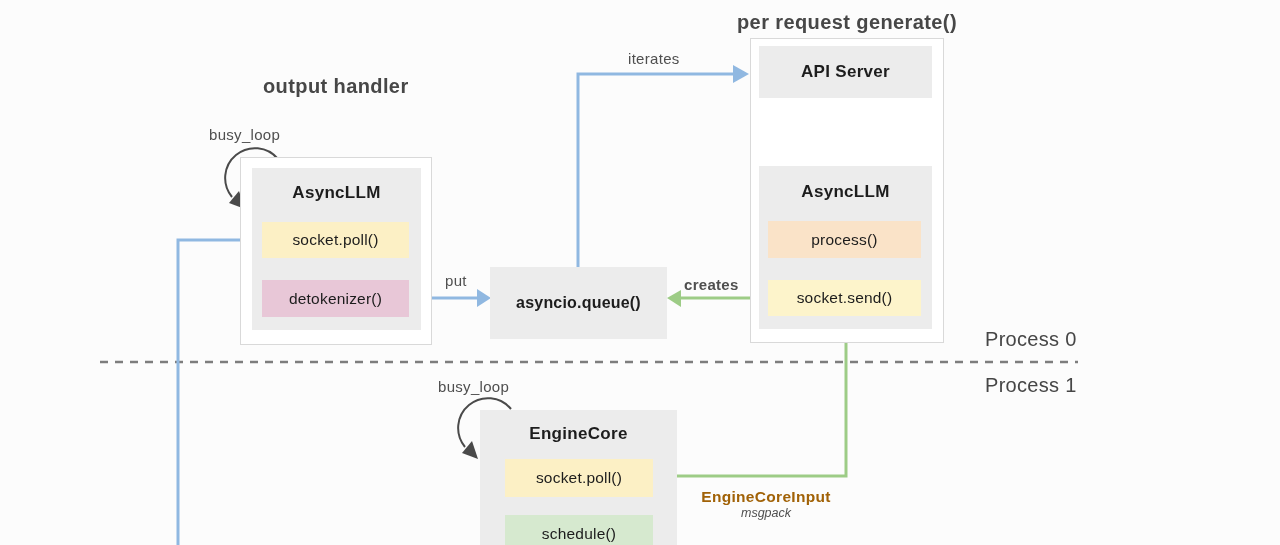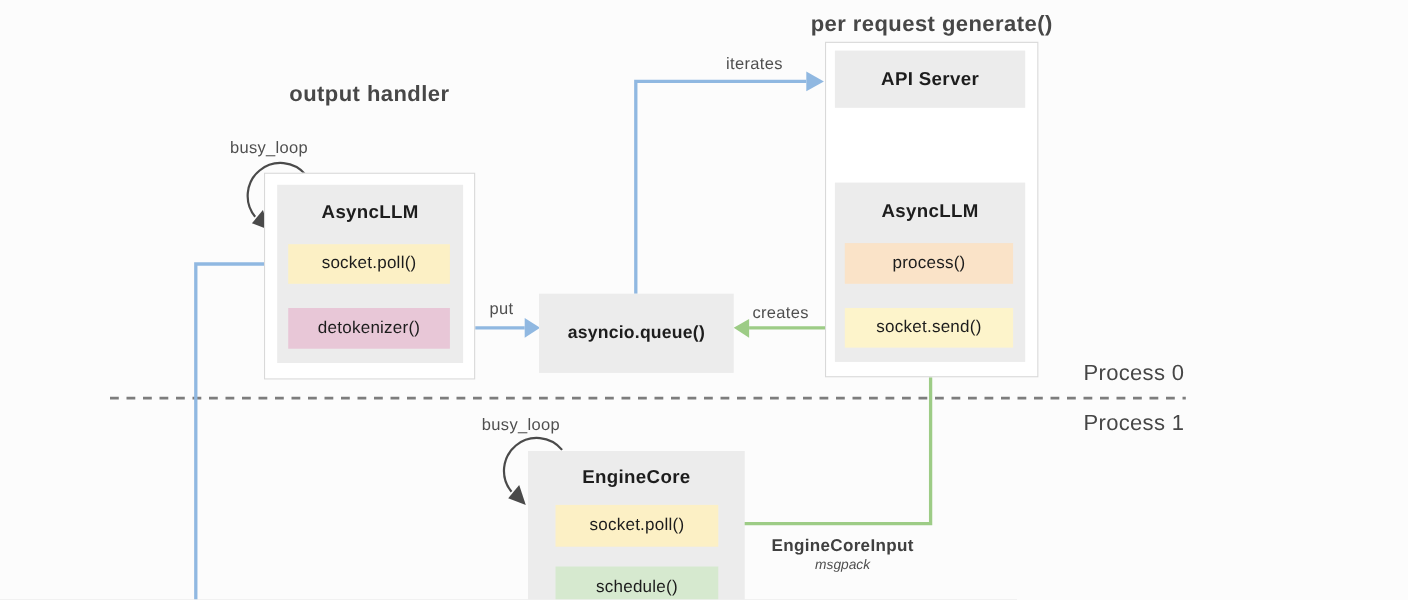--- a/index.html
+++ b/index.html
@@ -27,21 +27,21 @@
   .chip{
     position:absolute;display:flex;align-items:center;justify-content:center;
     font-size:15.5px;color:#1c1c1c;letter-spacing:.2px;box-sizing:border-box;
   }
   .queuebox{
     display:flex;align-items:center;justify-content:center;
     font-size:16px;font-weight:600;color:#1d1d1d;letter-spacing:.2px;
   }
   .lbl{font-size:15px;color:#4f4f4f;letter-spacing:.3px;}
   .proc{font-size:20px;color:#464646;letter-spacing:.3px;}
-  .ann{font-size:15.5px;color:#404040;font-weight:600;letter-spacing:.3px;text-align:center;}
+  .ann{font-size:15.5px;color:#a16207;font-weight:600;letter-spacing:.3px;text-align:center;}
   .ann-sub{font-size:12.5px;color:#4f4f4f;font-style:italic;text-align:center;}
   svg.wires{position:absolute;left:0;top:0;pointer-events:none;}
   .w-blue{stroke:#90b8e1;stroke-width:3;fill:none;}
   .f-blue{fill:#90b8e1;stroke:none;}
   .w-green{stroke:#9dcc86;stroke-width:3;fill:none;}
   .f-green{fill:#9dcc86;stroke:none;}
   .w-dark{stroke:#4a4a4a;stroke-width:2;fill:none;}
   .f-dark{fill:#4a4a4a;stroke:none;}
   .w-dash{stroke:#7d7d7d;stroke-width:2.5;stroke-dasharray:8 7;}
 </style>
@@ -75,23 +75,23 @@
     <path class="w-dark" d="M278 159 A29 29 0 1 0 232 197"></path>
     <path class="f-dark" d="M245 209 L229 203 L239 191 Z"></path>
     <path class="w-dark" d="M511 409 A29 29 0 1 0 465 447"></path>
     <path class="f-dark" d="M478 459 L462 453 L472 441 Z"></path>
   </svg>
 
   <div class="abs title" style="left:737px;top:11px;">per request generate()</div>
   <div class="abs title" style="left:263px;top:75px;">output handler</div>
 
   <div class="abs lbl" style="left:209px;top:126px;">busy_loop</div>
-  <div class="abs lbl" style="left:628px;top:50px;margin-left:32px;">iterates</div>
+  <div class="abs lbl" style="left:628px;top:50px;">iterates</div>
   <div class="abs lbl" style="left:445px;top:272px;">put</div>
-  <div class="abs lbl" style="left:684px;top:276px;">creates</div>
+  <div class="abs lbl" style="left:684px;top:276px;font-weight:bold;">creates</div>
   <div class="abs lbl" style="left:438px;top:378px;">busy_loop</div>
   <div class="abs proc" style="left:985px;top:328px;">Process 0</div>
   <div class="abs proc" style="left:985px;top:374px;">Process 1</div>
   <div class="abs ann" style="left:696px;top:488px;width:140px;">EngineCoreInput</div>
   <div class="abs ann-sub" style="left:696px;top:506px;width:140px;">msgpack</div>
 
   <div class="outer" style="left:240px;top:157px;width:192px;height:188px;">
     <div class="gray" style="left:11px;top:10px;width:169px;height:162px;">
       <div class="box-head" style="top:15px;">AsyncLLM</div>
     </div>

